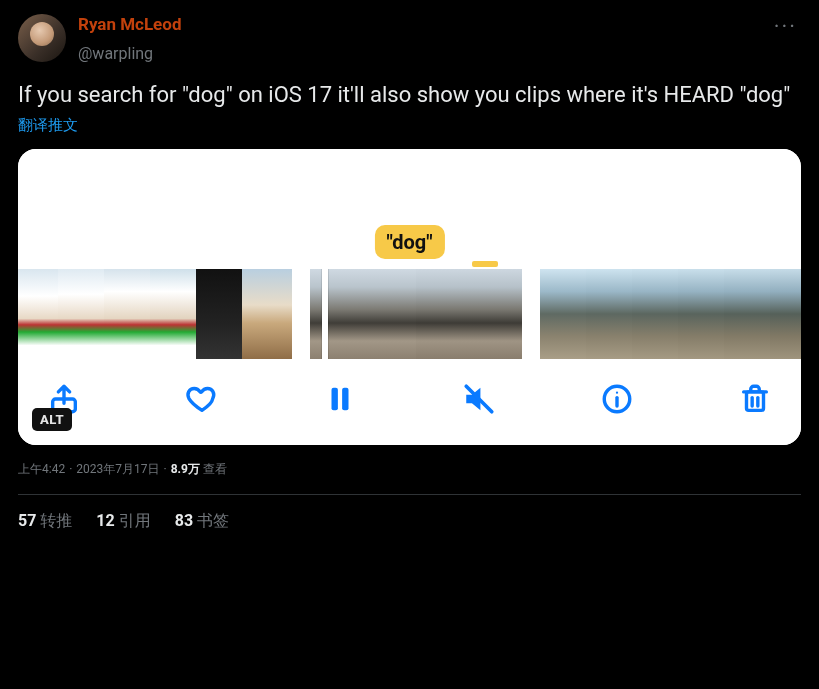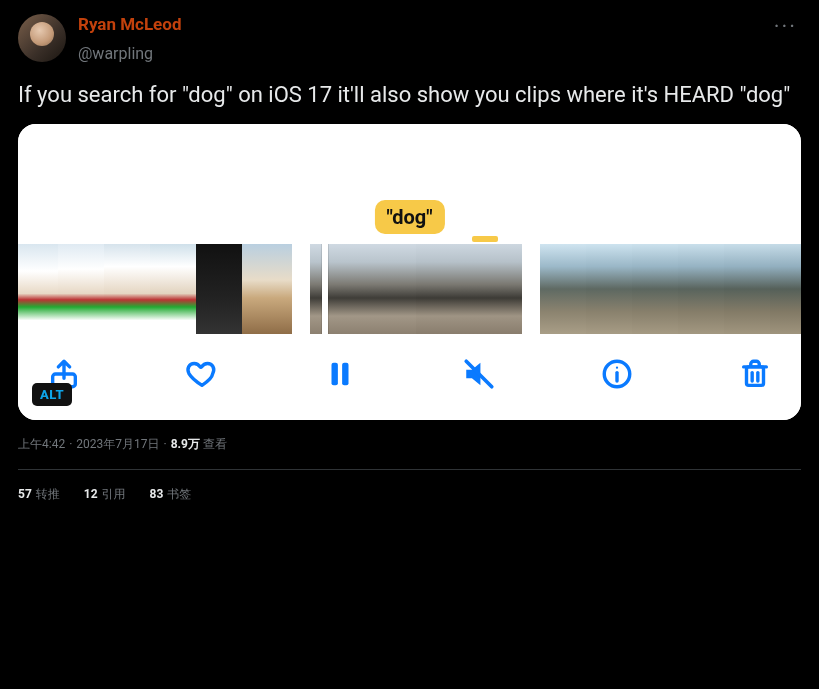--- a/index.html
+++ b/index.html
@@ -22,44 +22,45 @@
   .cluster { display: flex; flex: 0 0 auto; height: 90px; overflow: hidden; }
   .cluster.left { margin-left: -6px; width: 280px; }
   .cluster.mid { width: 212px; position: relative; }
   .cluster.right { width: 280px; margin-right: -10px; }
   .frame { flex: 0 0 auto; height: 100%; background-size: cover; background-position: center; }
   .playhead { position: absolute; left: 12px; top: -4px; bottom: -4px; width: 6px; background: #fff; border-radius: 3px; box-shadow: 0 0 0 1px rgba(0,0,0,0.1); }
   .toolbar { display: flex; justify-content: space-between; align-items: center; padding: 20px 26px 26px 26px; background: #fff; }
   .tool { width: 40px; height: 40px; display: flex; align-items: center; justify-content: center; color: #0a7aff; cursor: pointer; }
   .tool svg { width: 34px; height: 34px; stroke: #0a7aff; fill: none; stroke-width: 2.4; stroke-linecap: round; stroke-linejoin: round; }
   .tool.filled svg { fill: #0a7aff; stroke: none; }
-  .alt-badge { position: absolute; left: 14px; bottom: 14px; background: #111; color: #0ea5e9; font-size: 13px; font-weight: 800; padding: 4px 8px; border-radius: 5px; letter-spacing: 0.5px; }
+  .alt-badge { position: absolute; left: 14px; bottom: 14px; background: #111; color: #e5e5e5; font-size: 13px; font-weight: 800; padding: 4px 8px; border-radius: 5px; letter-spacing: 0.5px; }
   .meta { margin-top: 16px; font-size: 12px; color: #71767b; }
   .meta .sep { margin: 0 4px; }
   .meta .strong { color: #e7e9ea; font-weight: 700; }
   .divider { height: 1px; background: #2f3336; margin: 16px 0 0 0; }
-  .stats { display: flex; gap: 24px; padding: 16px 0 0 0; font-size: 12px; color: #71767b; }
+  .stats { display: flex; gap: 24px; padding: 16px 0 0 0; font-size: 16px; color: #71767b; }
   .stats .n { color: #e7e9ea; font-weight: 700; margin-right: 4px; }
   .stats .item { cursor: pointer; }
 </style>
 </head>
 <body>
 
 <div class="tweet">
 
   <div class="header">
     <div class="avatar"></div>
     <div class="names">
       <div class="display-name">Ryan McLeod</div>
       <div class="handle">@warpling</div>
     </div>
     <div class="more">···</div>
   </div>
 
   <div class="body-text">If you search for "dog" on iOS 17 it'll also show you clips where it's HEARD "dog"</div>
+  <div class="translate">翻译推文</div>
 
   <div class="media-card">
     <div class="media-top">
       <div class="tooltip">"dog"</div>
       <div class="tail"></div>
     </div>
 
     <div class="filmstrip-row">
       <div class="cluster left">
         <div class="frame" style="width:46px;background:linear-gradient(180deg,#d9e6ef 0%,#fff 30%,#e8d9c6 55%,#b33 62%,#2a3 70%,#fff 85%);"></div>

